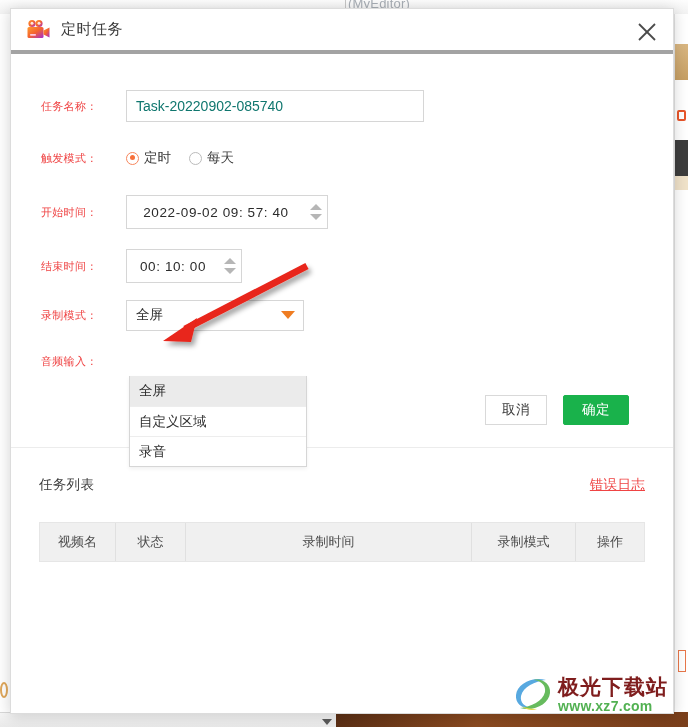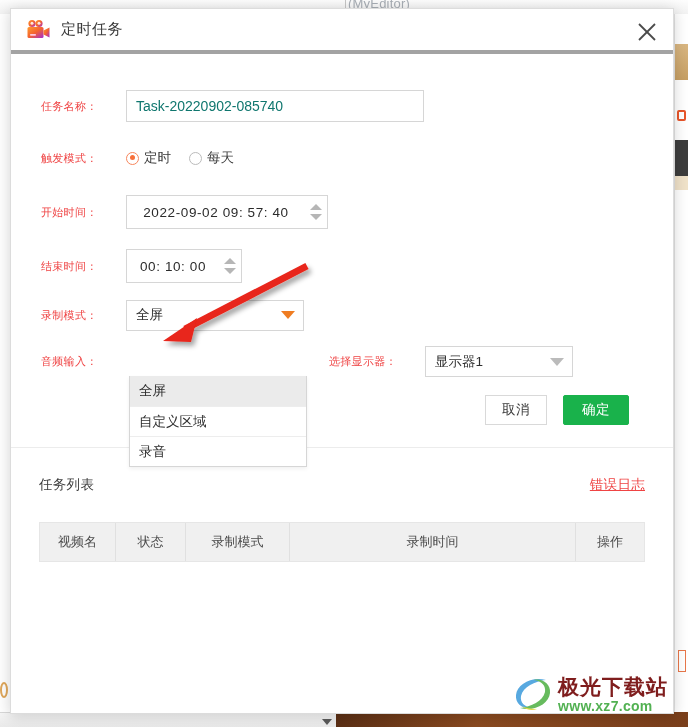--- a/index.html
+++ b/index.html
@@ -408,27 +408,20 @@
       <span class="select-box">
         <span class="sel-val">全屏</span>
         <span class="caret-orange"></span>
       </span>
     </div>
 
     <div class="row row-audio">
       <span class="lbl">音频输入：</span>
     </div>
 
-    <div class="monitor-row">
-      <span class="lbl">选择显示器：</span>
-      <span class="select-box monitor">
-        <span class="sel-val">显示器1</span>
-        <span class="caret-grey"></span>
-      </span>
-    </div>
 
     <div class="dropdown">
       <div class="dd-item sel">
         <span>全屏</span>
       </div>
       <div class="dd-item">
         <span>自定义区域</span>
       </div>
       <div class="dd-item">
         <span>录音</span>
@@ -442,22 +435,22 @@
   </div>
 
   <div class="list-area">
     <div class="list-head">
       <span class="list-title">任务列表</span>
       <span class="err-log">错误日志</span>
     </div>
     <div class="table-head">
       <div class="th th-0">视频名</div>
       <div class="th th-1">状态</div>
+      <div class="th th-2">录制时间</div>
       <div class="th th-3">录制模式</div>
-      <div class="th th-2">录制时间</div>
       <div class="th th-4">操作</div>
     </div>
   </div>
 </div>
 
 <svg class="annot-arrow" viewBox="0 0 688 727" xmlns="http://www.w3.org/2000/svg">
   <defs>
     <filter id="arrowshadow" x="-20%" y="-20%" width="160%" height="160%">
       <feDropShadow dx="3" dy="4" stdDeviation="2.4" flood-color="#000" flood-opacity="0.35"></feDropShadow>
     </filter>

